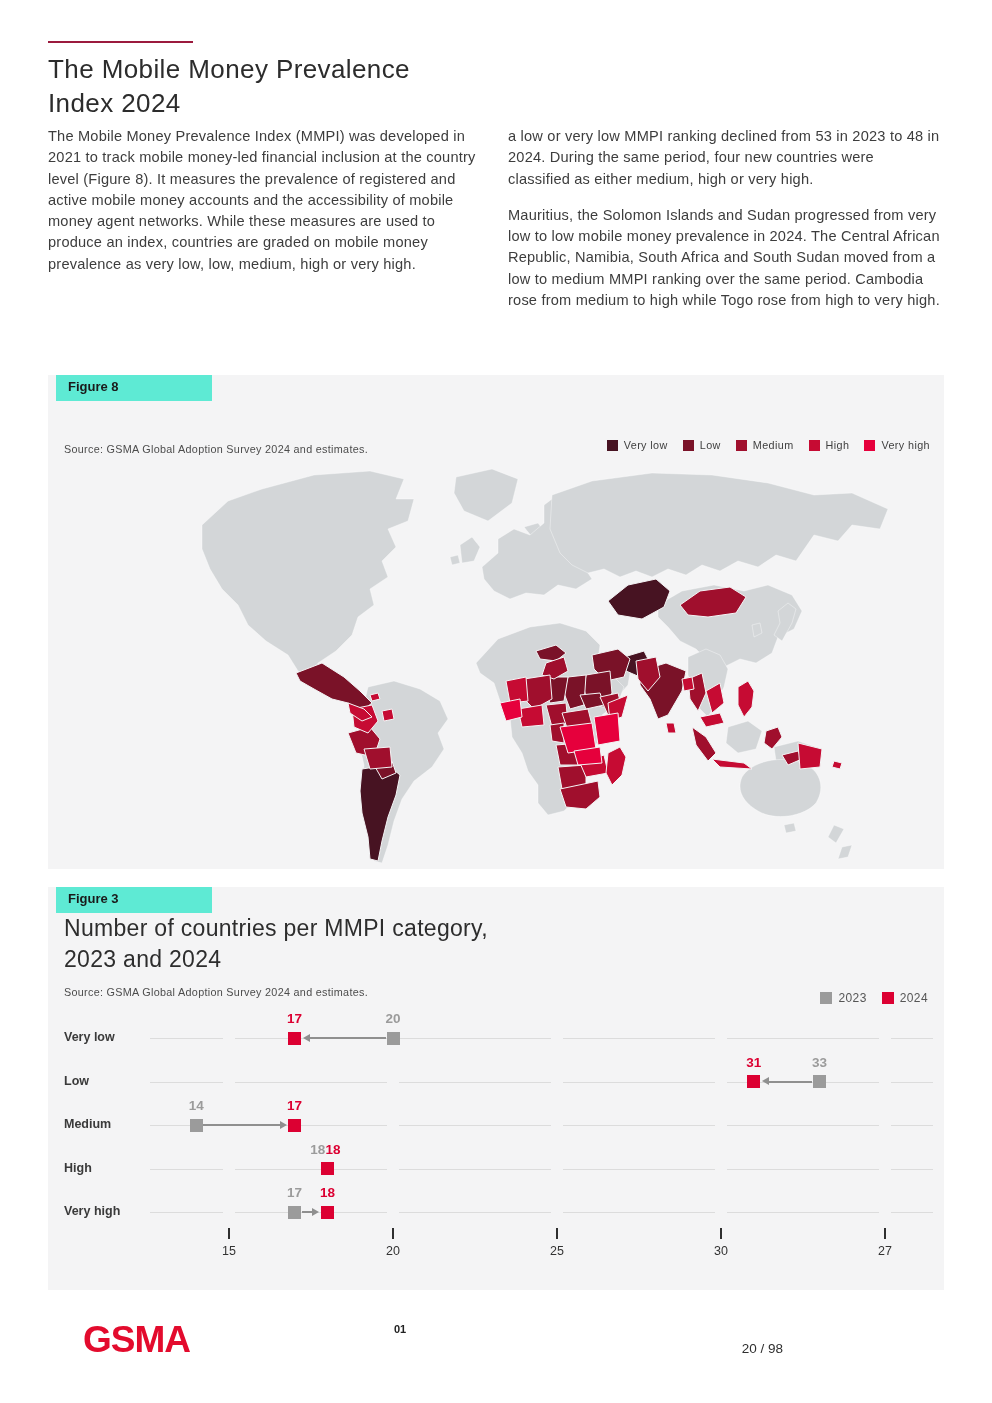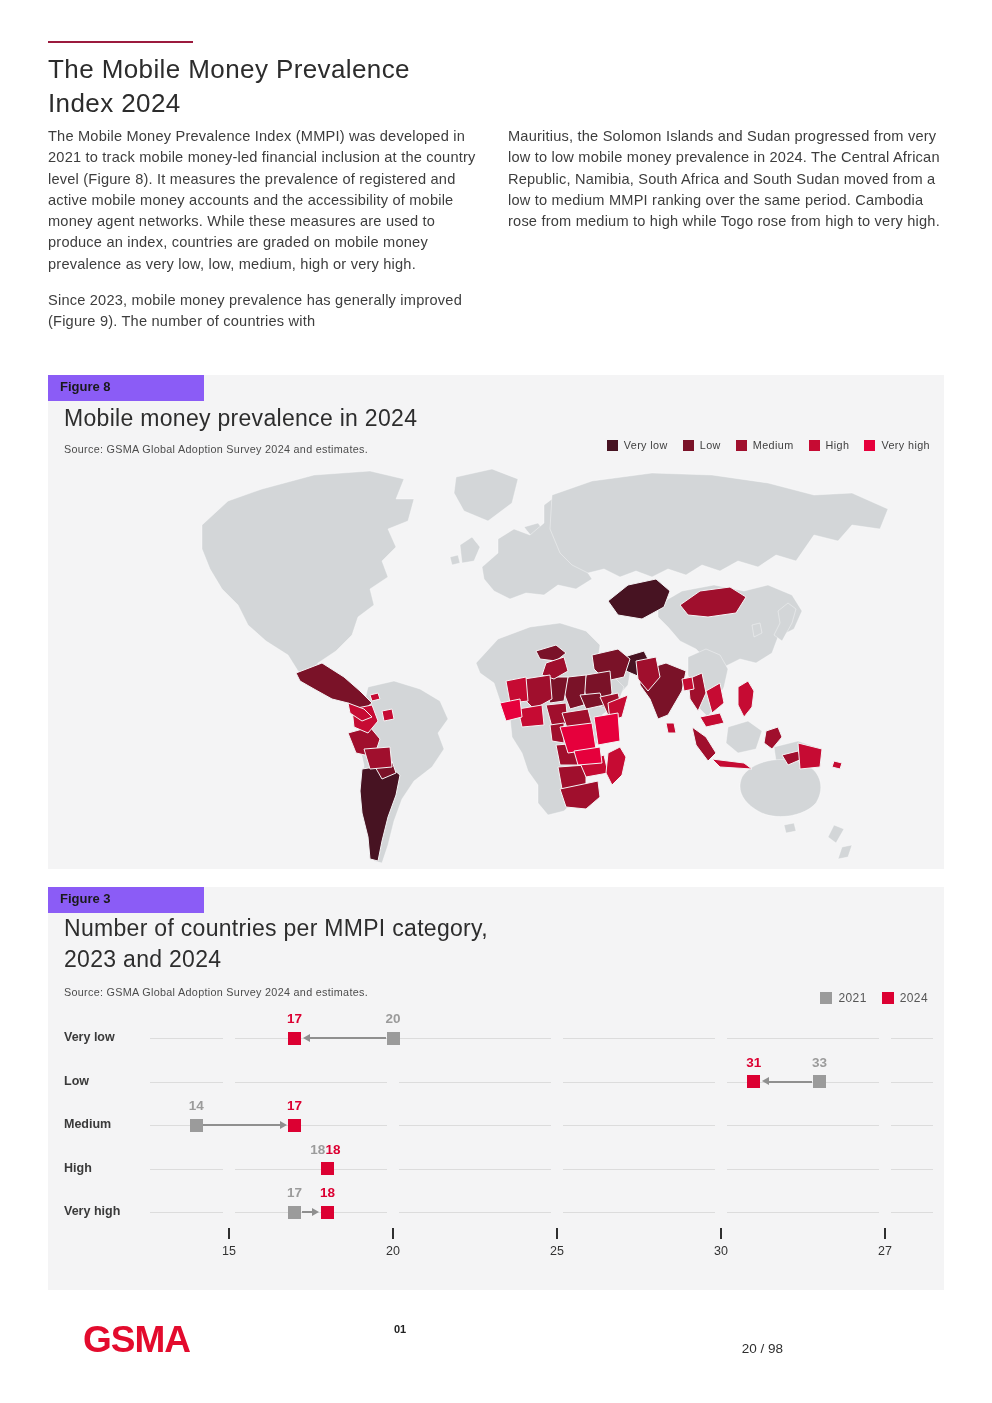--- a/index.html
+++ b/index.html
@@ -6,21 +6,21 @@
   .page{position:relative;width:992px;height:1403px;background:#fff;overflow:hidden;
         font-family:"Liberation Sans", sans-serif;color:#3d3d3d;}
   .rule{position:absolute;left:48px;top:41px;width:145px;height:2px;background:var(--accent,#9b1a3d);}
   h1.title{position:absolute;left:48px;top:52px;margin:0;font-size:26px;font-weight:400;
            line-height:1.32;color:#2c2c2c;letter-spacing:.4px;white-space:pre-line;}
   .cols{position:absolute;left:48px;top:126px;width:896px;display:flex;gap:28px;}
   .col{width:432px;font-size:14.6px;line-height:1.46;letter-spacing:.2px;color:#3d3d3d;}
   .col p{margin:0 0 15px 0;}
   
   .card{position:absolute;left:48px;width:896px;background:var(--card,#f4f4f5);}
-  .card .notch{position:absolute;left:0;top:0;width:156px;height:26px;background:#8b5cf6;}
+  .card .notch{position:absolute;left:8px;top:0;width:156px;height:26px;background:#5eead4;}
   .card .notch span{display:block;padding-left:12px;line-height:24px;font-size:13px;font-weight:700;color:#1a1a1a;}
   .card h2{position:absolute;left:16px;margin:0;font-size:23px;font-weight:400;color:#2d2d2d;
            letter-spacing:.3px;line-height:1.35;white-space:pre-line;}
   .card .source{position:absolute;left:16px;font-size:10.8px;color:#4c4c4c;letter-spacing:.3px;}
   .legend{position:absolute;display:flex;gap:15px;align-items:center;}
   .legend .item{display:flex;align-items:center;gap:6px;font-size:10.8px;color:#3f3f3f;letter-spacing:.4px;}
   .legend .sq{width:11px;height:11px;display:inline-block;}
   #fig8{top:375px;height:494px;}
   #fig8 h2{top:28px;}
   #fig8 .source{top:68px;}
@@ -62,32 +62,31 @@
 
 <div class="page">
 
   <div class="rule"></div>
   <h1 class="title">The Mobile Money Prevalence
 Index 2024</h1>
 
   <div class="cols">
     <div class="col">
       <p>The Mobile Money Prevalence Index (MMPI) was developed in 2021 to track mobile money-led financial inclusion at the country level (Figure 8). It measures the prevalence of registered and active mobile money accounts and the accessibility of mobile money agent networks. While these measures are used to produce an index, countries are graded on mobile money prevalence as very low, low, medium, high or very high.</p>
-      <p>Since 2023, mobile money prevalence has generally improved (Figure 9). The number of countries with</p>
     </div>
     <div class="col">
+      <p>a low or very low MMPI ranking declined from 53 in 2023 to 48 in 2024. During the same period, four new countries were classified as either medium, high or very high.</p>
       <p>Mauritius, the Solomon Islands and Sudan progressed from very low to low mobile money prevalence in 2024. The Central African Republic, Namibia, South Africa and South Sudan moved from a low to medium MMPI ranking over the same period. Cambodia rose from medium to high while Togo rose from high to very high.</p>
     </div>
   </div>
 
   <section class="card" id="fig8">
     <div class="notch">
       <span>Figure 8</span>
     </div>
-    <h2>Mobile money prevalence in 2024</h2>
     <div class="source">Source: GSMA Global Adoption Survey 2024 and estimates.</div>
     <div class="legend" id="fig8-legend">
         <span class="item">
           <span class="sq" style="background: rgb(71, 19, 34);"></span>
           <span>Very low</span>
         </span>
         <span class="item">
           <span class="sq" style="background: rgb(122, 18, 40);"></span>
           <span>Low</span>
         </span>
@@ -187,21 +186,21 @@
   <section class="card" id="fig9">
     <div class="notch">
       <span>Figure 3</span>
     </div>
     <h2>Number of countries per MMPI category,
 2023 and 2024</h2>
     <div class="source">Source: GSMA Global Adoption Survey 2024 and estimates.</div>
     <div class="legend" id="fig9-legend">
         <span class="item">
           <span class="sq" style="background: rgb(155, 155, 155);"></span>
-          <span>2021</span>
+          <span>2023</span>
         </span>
         <span class="item">
           <span class="sq" style="background: rgb(220, 0, 50);"></span>
           <span>2024</span>
         </span>
       </div>
     <div class="plot" id="fig9-plot">
         <div class="rowlab" style="top: 143px;">Very low</div>
         <div class="rowline" style="top: 151px;"></div>
         <div class="mk g" style="left: 338.5px; top: 144.5px;"></div>

